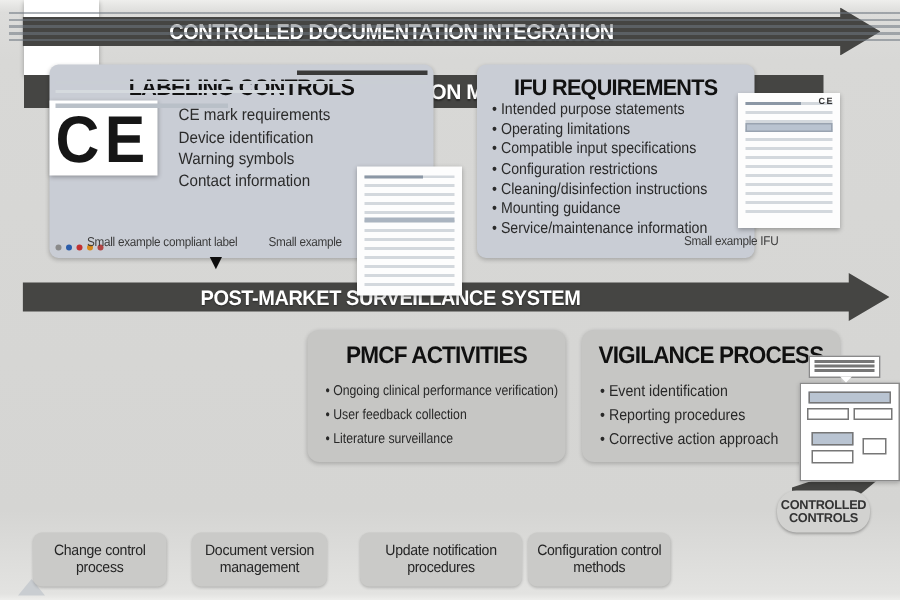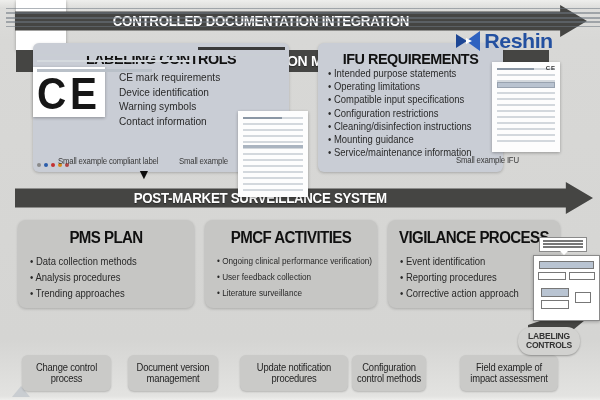--- a/index.html
+++ b/index.html
@@ -86,28 +86,20 @@
 </style>
 </head>
 <body>
 
 <div id="stage">
 
   <div id="banner1" class="arrow-banner">
     <span class="cond">CONTROLLED DOCUMENTATION INTEGRATION</span>
   </div>
 
-  <div id="logo" class="abs">
-    <svg width="25" height="21" viewBox="0 0 25 21">
-      <polygon points="0,3 11,10 0,17" fill="#1d4694"></polygon>
-      <polygon points="24,0 10,10 24,20" fill="#2e62c0"></polygon>
-      <polygon points="10,7 16,10 10,13" fill="#ffffff"></polygon>
-    </svg>
-    <span class="word">Reshin</span>
-  </div>
 
   <div id="labeling-box" class="panel">
     <h2>LABELING CONTROLS</h2>
     <div id="ce-mark">CE</div>
     <ul id="labeling-list">
       <li>CE mark requirements</li>
       <li>Device identification</li>
       <li>Warning symbols</li>
       <li>Contact information</li>
     </ul>
@@ -159,28 +151,20 @@
   <div class="caption" style="left:58px;top:156px;">Small example compliant label</div>
   <div class="caption" style="left:179px;top:156px;">Small example</div>
   <div class="caption" style="left:456px;top:155px;">Small example IFU</div>
 
   <div id="down-tri">▼</div>
 
   <div id="banner2" class="arrow-banner">
     <span class="cond">POST-MARKET SURVEILLANCE SYSTEM</span>
   </div>
 
-  <div id="pms-box" class="gpanel">
-    <h2>PMS PLAN</h2>
-    <ul class="dotlist">
-      <li>Data collection methods</li>
-      <li>Analysis procedures</li>
-      <li>Trending approaches</li>
-    </ul>
-  </div>
 
   <div id="pmcf-box" class="gpanel">
     <h2>PMCF ACTIVITIES</h2>
     <ul class="dotlist" style="font-size:9.5px;transform:scaleX(.86);">
       <li>Ongoing clinical performance verification)</li>
       <li>User feedback collection</li>
       <li>Literature surveillance</li>
     </ul>
   </div>
 
@@ -208,33 +192,30 @@
   </div>
 
   <div id="banner3">
     <span class="cond">LIFECYCLE DOCUMENTATION MANAGEMENT</span>
   </div>
   <svg id="bend-arrow" class="abs" viewBox="0 0 72 44">
     <polygon points="0,26 30,16 34,32 0,44" fill="#454543"></polygon>
     <polygon points="24,4 68,12 34,40" fill="#454543"></polygon>
   </svg>
   <div id="badge">
-    <span>LABELING</span>
+    <span>CONTROLLED</span>
     <span>CONTROLS</span>
   </div>
 
   <div class="bottom-box" style="left:22px;width:89px;">
     <span>Change control process</span>
   </div>
   <div class="bottom-box" style="left:128px;width:90px;">
     <span>Document version management</span>
   </div>
   <div class="bottom-box" style="left:240px;width:108px;justify-content:flex-end;">
     <span>Update notification procedures</span>
   </div>
-  <div class="bottom-box" style="left:352px;width:74px;text-align:center;">
+  <div class="bottom-box" style="left:352px;width:95px;text-align:center;">
     <span>Configuration control methods</span>
   </div>
-  <div class="bottom-box" style="left:460px;width:98px;">
-    <span>Field example of impact assessment</span>
-  </div>
 
 </div>
 
 </body></html>

